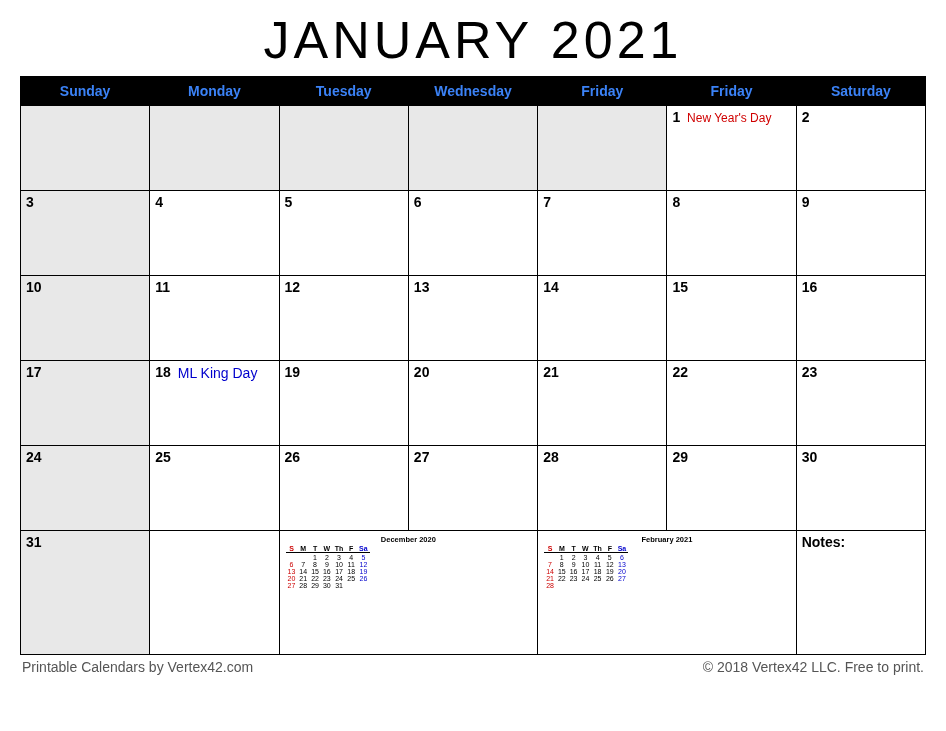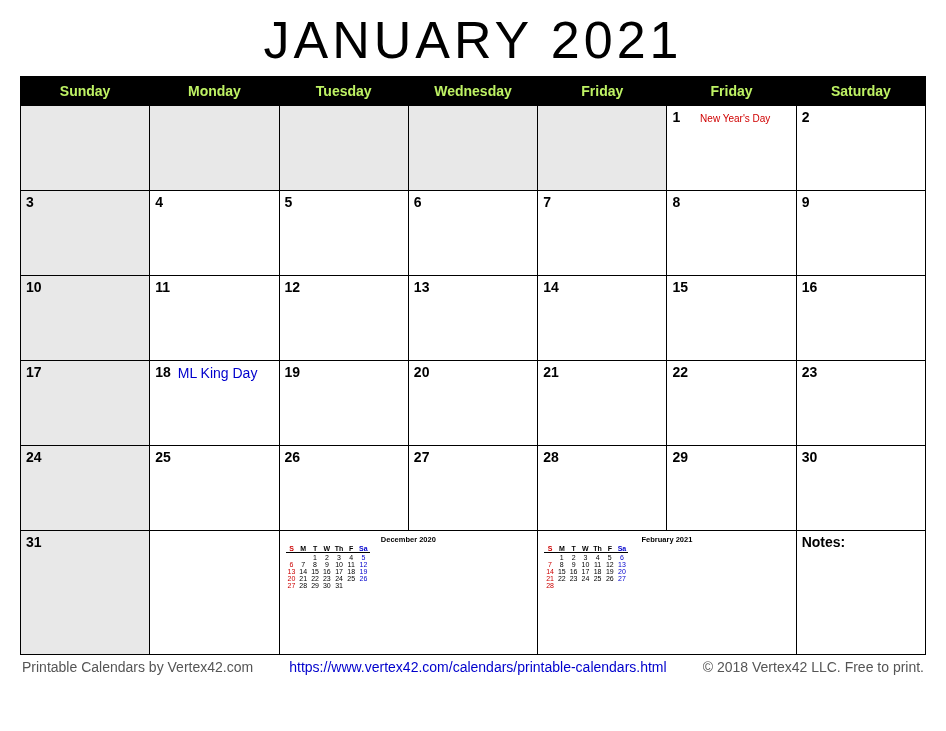--- a/index.html
+++ b/index.html
@@ -19,21 +19,21 @@
       margin-bottom: 6px;
       font-family: 'Arial', sans-serif;
     }
     .calendar-table {
       width: 100%;
       border-collapse: collapse;
       border: 1.5px solid #000;
     }
     .calendar-table th {
       background: #000;
-      color: #bef264;
+      color: #3b82f6;
       text-align: center;
       font-size: 14px;
       font-weight: bold;
       padding: 6px 0;
       border: 1px solid #000;
     }
     .calendar-table td {
       border: 1px solid #000;
       vertical-align: top;
       width: calc(100% / 7);
@@ -49,24 +49,24 @@
     .calendar-table td.last-row {
       height: 124px;
     }
     .day-number {
       display: inline-block;
       font-size: 14px;
       font-weight: bold;
     }
     .holiday-label {
       display: inline-block;
-      font-size: 10px;
+      font-size: 12px;
       font-weight: normal;
       color: #d00000;
-      margin-left: 16px;
+      margin-left: 3px;
       vertical-align: middle;
     }
     .holiday-label-blue {
       display: inline-block;
       font-size: 14px;
       font-weight: normal;
       color: #0000cc;
       margin-left: 3px;
       vertical-align: middle;
     }
@@ -413,15 +413,14 @@
       </td>
       <td class="last-row notes-cell">
         <span>Notes:</span>
       </td>
     </tr>
   </tbody>
 </table>
 
 <div class="footer">
   <span>Printable Calendars by Vertex42.com</span>
-  <a>https://www.vertex42.com/calendars/printable-calendars.html</a>
   <span>© 2018 Vertex42 LLC. Free to print.</span>
 </div>
 
 </body></html>

